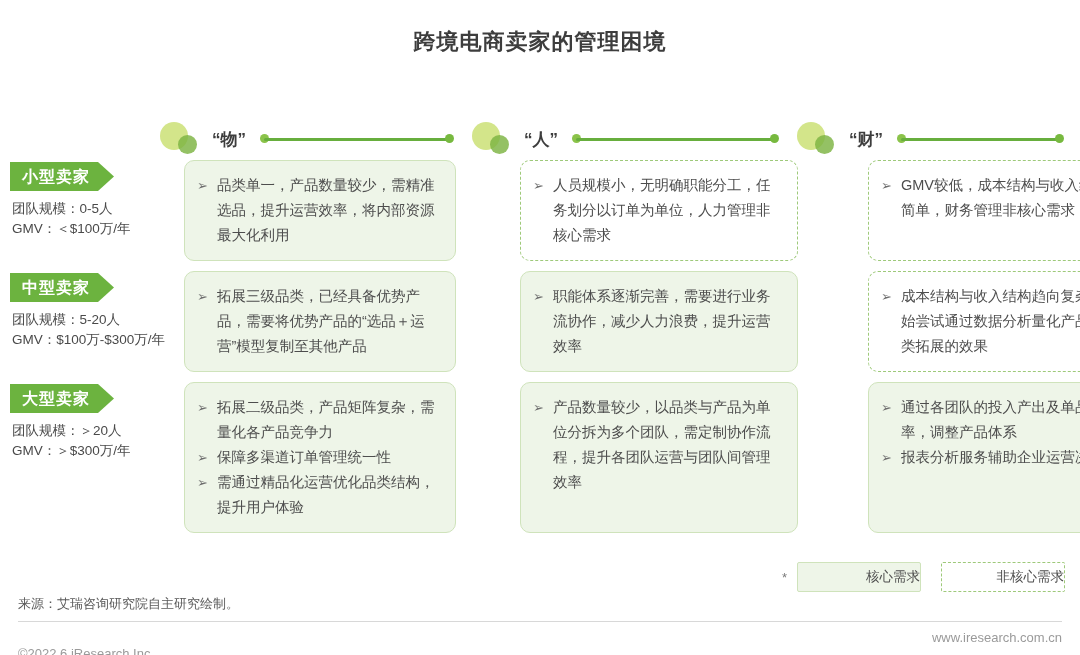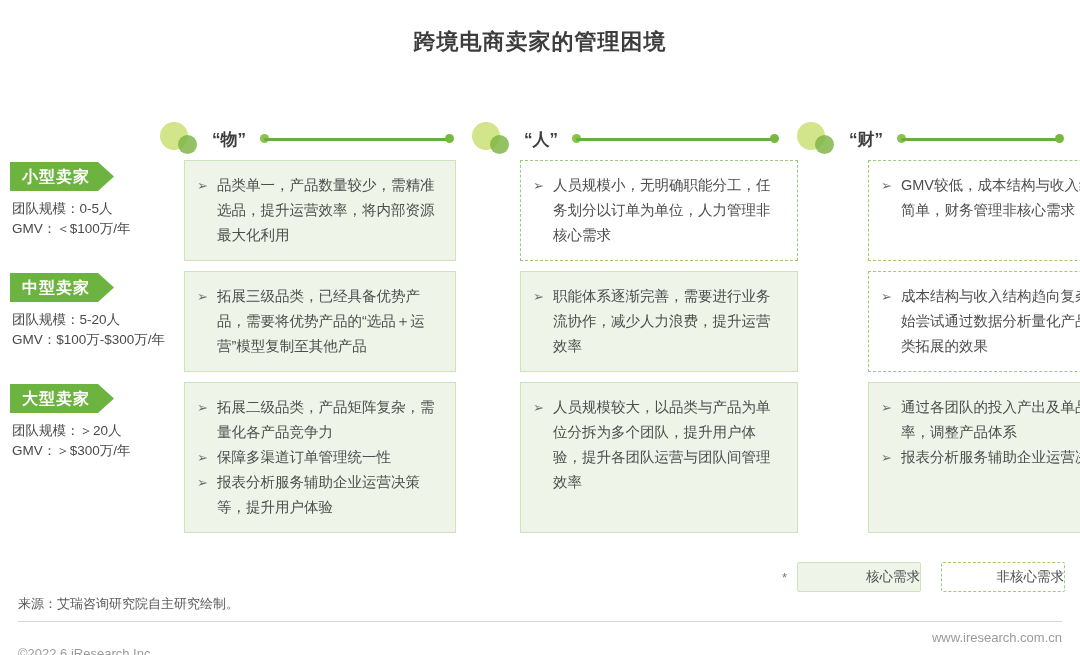--- a/index.html
+++ b/index.html
@@ -136,21 +136,21 @@
     color: #4a4a4a;
     line-height: 20px;
     margin-top: 8px;
     padding-left: 2px;
   }
   .meta div { white-space: nowrap; }
 
   .cell {
     box-sizing: border-box;
     padding: 12px 14px 12px 12px;
-    border-radius: 0;
+    border-radius: 10px;
     font-size: 14.5px;
     line-height: 25px;
     color: #4d4d4d;
   }
   .cell.core {
     background: #eef5e8;
     border: 1px solid #cfe3bb;
   }
   .cell.noncore {
     background: #ffffff;
@@ -343,26 +343,26 @@
       <div class="tag">大型卖家</div>
       <div class="meta">
         <div>团队规模：＞20人</div>
         <div>GMV：＞$300万/年</div>
       </div>
     </div>
     <div class="cell core col1">
       <ul class="bullet-list">
         <li>拓展二级品类，产品矩阵复杂，需量化各产品竞争力</li>
         <li>保障多渠道订单管理统一性</li>
-        <li>报表分析服务辅助企业运营决策等，提升用户体验</li>
+        <li>需通过精品化运营优化品类结构，提升用户体验</li>
       </ul>
     </div>
     <div class="cell core col2">
       <ul class="bullet-list">
-        <li>人员规模较大，以品类与产品为单位分拆为多个团队，提升用户体验，提升各团队运营与团队间管理效率</li>
+        <li>产品数量较少，以品类与产品为单位分拆为多个团队，需定制协作流程，提升各团队运营与团队间管理效率</li>
       </ul>
     </div>
     <div class="cell core col3">
       <ul class="bullet-list">
         <li>通过各团队的投入产出及单品毛利率，调整产品体系</li>
         <li>报表分析服务辅助企业运营决策等</li>
       </ul>
     </div>
   </div>
 

